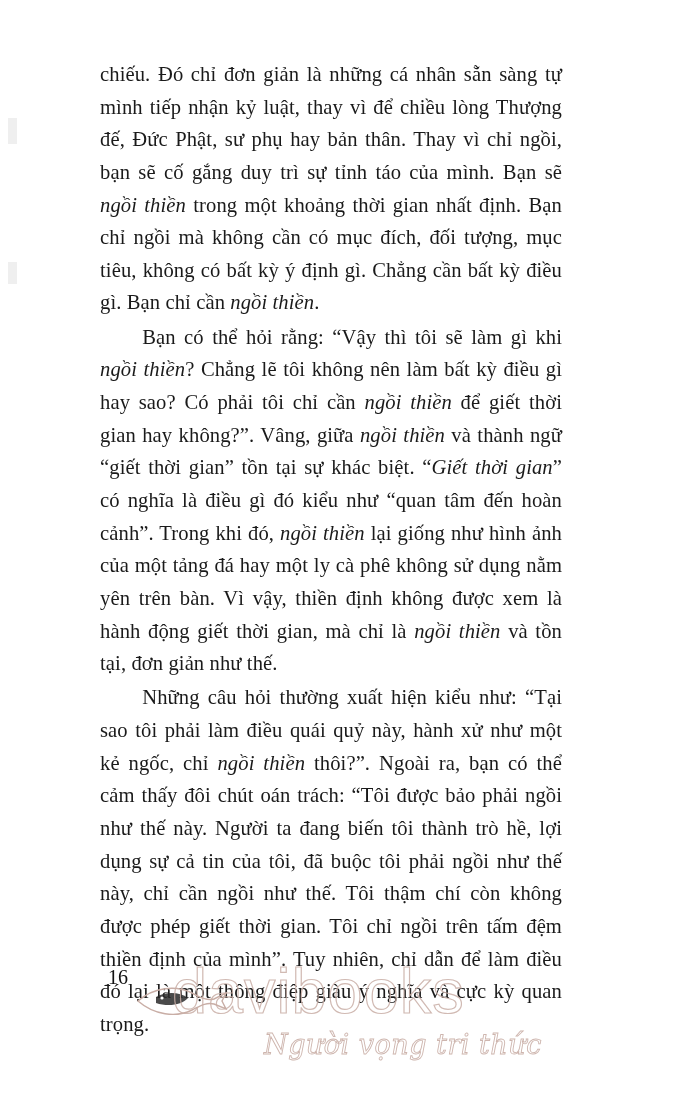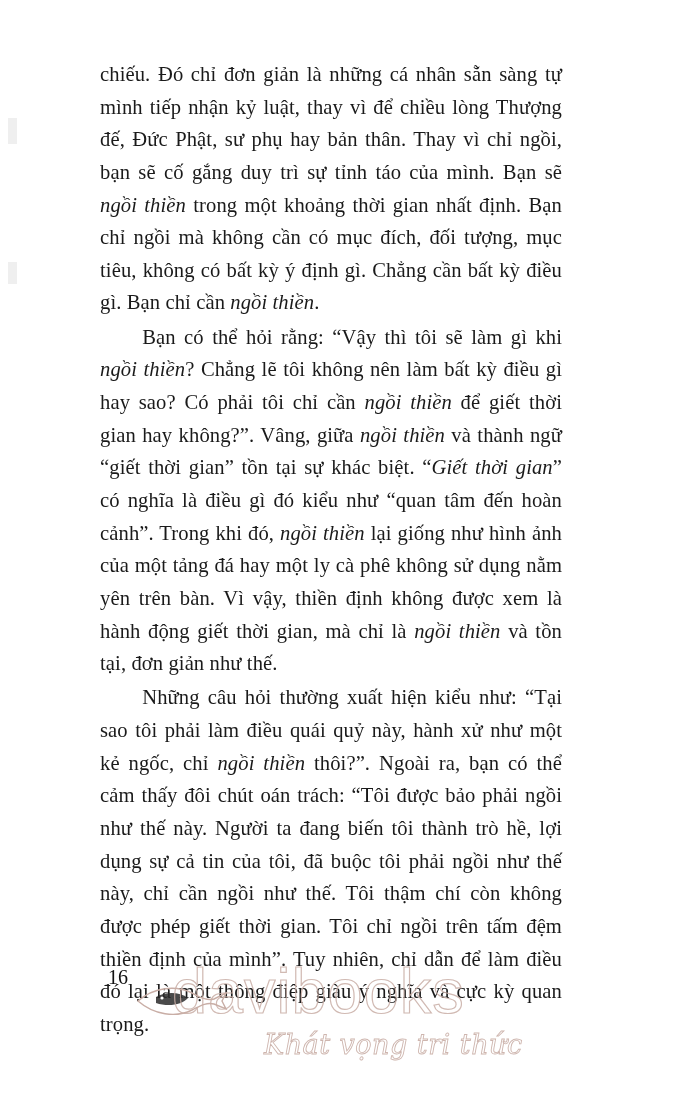--- a/index.html
+++ b/index.html
@@ -133,16 +133,16 @@
 
   <div class="page-number">16</div>
 
   <div class="watermark">
     <svg class="wm-fish" viewBox="0 0 92 46">
       <path d="M2 24 C 18 10, 40 8, 56 16 C 64 20, 70 24, 78 22 L 90 16 L 86 24 L 90 32 L 78 27 C 70 25, 64 29, 56 33 C 40 41, 18 38, 2 24 Z" fill="none" stroke="#c9aea6" stroke-width="1.4"></path>
       <path d="M20 20 C 30 14, 44 15, 52 21 C 46 28, 32 30, 20 26 Z" fill="#2a2a2a" opacity="0.85"></path>
       <circle cx="26" cy="21" r="1.6" fill="#ffffff"></circle>
     </svg>
     <div class="wm-main">davibooks</div>
-    <div class="wm-sub">Khát vọng tri thức</div>
+    <div class="wm-sub">Người vọng tri thức</div>
   </div>
 
 </div>
 
 </body></html>

